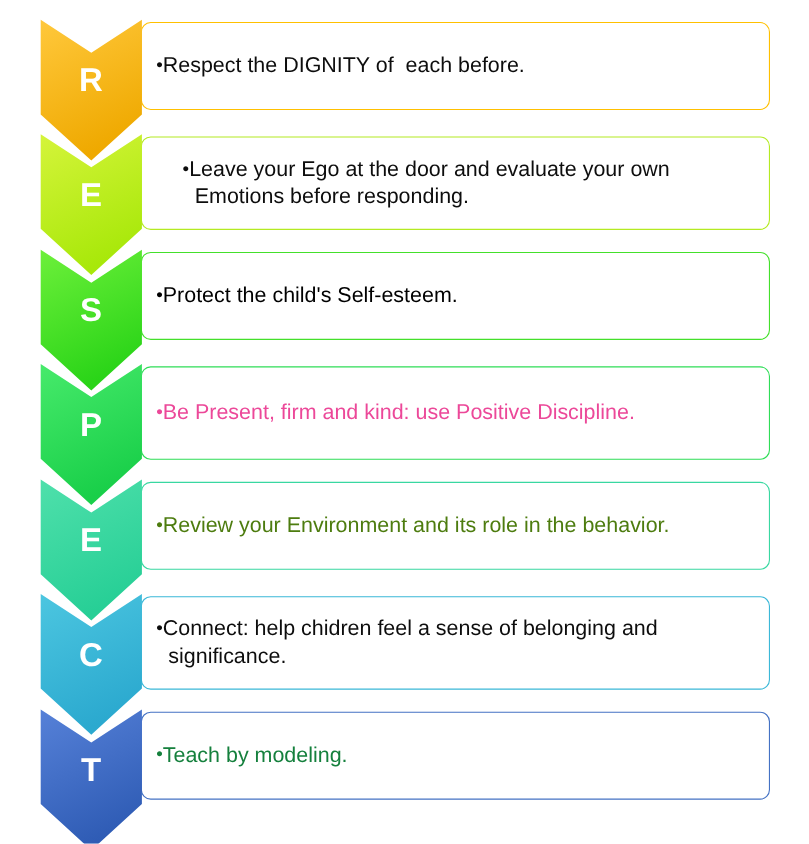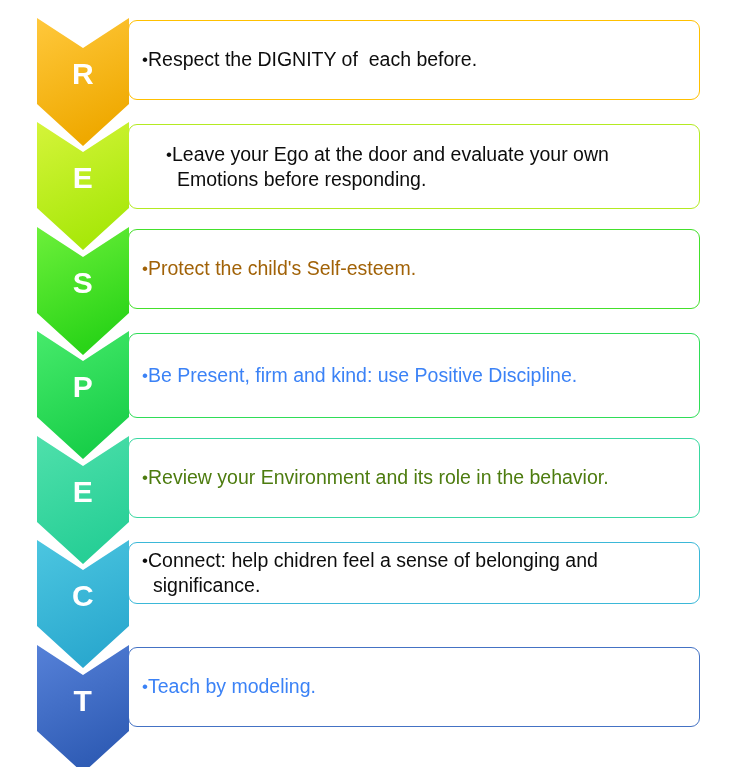--- a/index.html
+++ b/index.html
@@ -145,40 +145,40 @@
               <stop offset="0%" stop-color="#6df03a"></stop>
               <stop offset="100%" stop-color="#2ad418"></stop>
             </linearGradient>
           </defs>
           <path d="M 0 0 L 46 30 L 92 0 L 92 86 L 46 128 L 0 86 Z" fill="url(#g2)"></path>
         </svg>
         <div class="chev-letter" style="top: 41px; color: rgb(255, 255, 255);">S</div>
       </div>
       <div class="card" style="top: 2px; height: 80px; border-color: rgb(68, 224, 43);">
         <div class="card-inner">
-          <div class="bullet-line" style="color: #a16207;"><span class="bullet-dot">•</span><span>Protect the child's </span><b>Self-esteem</b><span>.</span></div>
+          <div class="bullet-line" style="color: #000000;"><span class="bullet-dot">•</span><span>Protect the child's </span><b>Self-esteem</b><span>.</span></div>
         </div>
       </div>
     </div>
     <div class="row" style="top: 331px;">
       <div class="chev-wrap">
         <svg class="chev-svg" width="92" height="128" viewBox="0 0 92 128">
           <defs>
             <linearGradient id="g3" x1="0" y1="0" x2="0.35" y2="1">
               <stop offset="0%" stop-color="#47ea6b"></stop>
               <stop offset="100%" stop-color="#19cf49"></stop>
             </linearGradient>
           </defs>
           <path d="M 0 0 L 46 30 L 92 0 L 92 86 L 46 128 L 0 86 Z" fill="url(#g3)"></path>
         </svg>
         <div class="chev-letter" style="top: 41px; color: rgb(255, 255, 255);">P</div>
       </div>
       <div class="card" style="top: 2px; height: 85px; border-color: rgb(47, 221, 87);">
         <div class="card-inner">
-          <div class="bullet-line" style="color: #3b82f6;"><span class="bullet-dot">•</span><span>Be </span><b>Present</b><span>, firm and kind: use </span><b>Positive Discipline.</b></div>
+          <div class="bullet-line" style="color: #ec4899;"><span class="bullet-dot">•</span><span>Be </span><b>Present</b><span>, firm and kind: use </span><b>Positive Discipline.</b></div>
         </div>
       </div>
     </div>
     <div class="row" style="top: 436px;">
       <div class="chev-wrap">
         <svg class="chev-svg" width="92" height="128" viewBox="0 0 92 128">
           <defs>
             <linearGradient id="g4" x1="0" y1="0" x2="0.35" y2="1">
               <stop offset="0%" stop-color="#4fe0ab"></stop>
               <stop offset="100%" stop-color="#27cf96"></stop>
@@ -200,38 +200,38 @@
           <defs>
             <linearGradient id="g5" x1="0" y1="0" x2="0.35" y2="1">
               <stop offset="0%" stop-color="#4cc6e0"></stop>
               <stop offset="100%" stop-color="#2ba9cf"></stop>
             </linearGradient>
           </defs>
           <path d="M 0 0 L 46 30 L 92 0 L 92 86 L 46 128 L 0 86 Z" fill="url(#g5)"></path>
         </svg>
         <div class="chev-letter" style="top: 41px; color: rgb(255, 255, 255);">C</div>
       </div>
-      <div class="card" style="top: 2px; height: 62px; border-color: rgb(59, 184, 216);">
+      <div class="card" style="top: 2px; height: 85px; border-color: rgb(59, 184, 216);">
         <div class="card-inner">
           <div class="bullet-line" style="color: rgb(13, 13, 13);"><span class="bullet-dot">•</span><b>Connect:</b><span> help chidren feel a sense of belonging and significance.</span></div>
         </div>
       </div>
     </div>
     <div class="row" style="top: 645px;">
       <div class="chev-wrap">
         <svg class="chev-svg" width="92" height="128" viewBox="0 0 92 128">
           <defs>
             <linearGradient id="g6" x1="0" y1="0" x2="0.35" y2="1">
               <stop offset="0%" stop-color="#5681d8"></stop>
               <stop offset="100%" stop-color="#2f5cb5"></stop>
             </linearGradient>
           </defs>
           <path d="M 0 0 L 46 30 L 92 0 L 92 86 L 46 128 L 0 86 Z" fill="url(#g6)"></path>
         </svg>
         <div class="chev-letter" style="top: 41px; color: rgb(255, 255, 255);">T</div>
       </div>
       <div class="card" style="top: 2px; height: 80px; border-color: rgb(68, 114, 196);">
         <div class="card-inner">
-          <div class="bullet-line" style="color: #3b82f6;"><span class="bullet-dot">•</span><b>Teach</b><span> by modeling.</span></div>
+          <div class="bullet-line" style="color: #15803d;"><span class="bullet-dot">•</span><b>Teach</b><span> by modeling.</span></div>
         </div>
       </div>
     </div>
   </div>
 
 </body></html>

